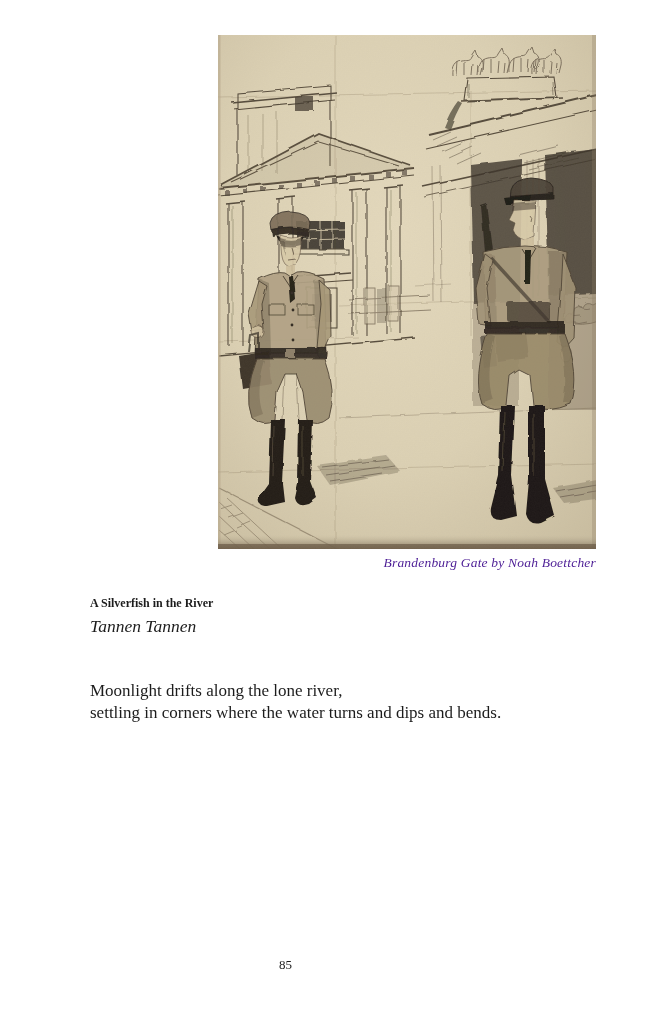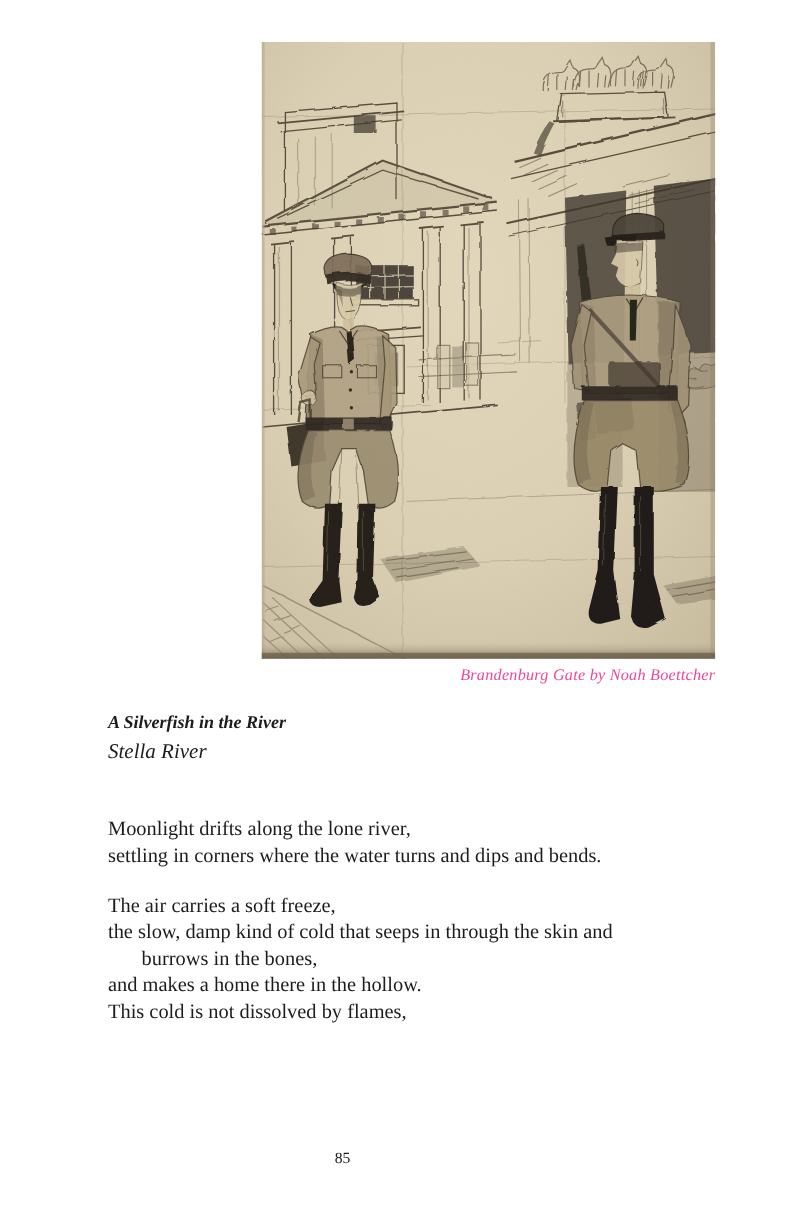--- a/index.html
+++ b/index.html
@@ -5,24 +5,24 @@
   html,body{margin:0;padding:0;}
   body{
     width:663px;height:1024px;position:relative;overflow:hidden;
     background:#ffffff;color:#1c1c1c;
     font-family:"Liberation Serif", serif;
   }
   .figure-wrap{position:absolute;left:218px;top:35px;width:378px;}
   .figure-wrap svg{display:block;}
   .caption{
     margin-top:5px;width:378px;text-align:right;
-    font-style:italic;font-size:13.5px;line-height:18px;letter-spacing:0.2px;color:#ec4899;
+    font-style:italic;font-size:13.5px;line-height:18px;letter-spacing:0.2px;color:#4c1d95;
   }
   .text-block{position:absolute;left:90px;top:592px;width:555px;}
-  .title{font-weight:bold;font-size:15px;line-height:23px;font-style:italic;}
+  .title{font-weight:bold;font-size:12px;line-height:23px;}
   .author{font-style:italic;font-size:17.5px;line-height:23px;}
   .poem{margin-top:42px;font-size:17px;line-height:22px;}
   .stanza{margin-bottom:20px;}
   .stanza:last-child{margin-bottom:0;}
   .line{white-space:nowrap;}
   .line.indent{padding-left:28px;}
   .page-number{
     position:absolute;top:957px;left:0;width:571px;
     text-align:center;font-size:13px;line-height:16px;
   }
@@ -274,31 +274,24 @@
     <rect x="0" y="500" width="378" height="14" fill="url(#bottomShade)"></rect>
     <rect x="0" y="509" width="378" height="5" fill="#6e5e49" opacity="0.75"></rect>
     <rect x="0" y="0" width="378" height="514" filter="url(#grain)"></rect>
   </svg>
 
   <div class="caption">Brandenburg Gate by Noah Boettcher</div>
 </div>
 
 <div class="text-block">
   <div class="title">A Silverfish in the River</div>
-  <div class="author">Stella River</div>
+  <div class="author">Tannen Tannen</div>
   <div class="poem">
       <div class="stanza">
         <div class="line">Moonlight drifts along the lone river,</div>
         <div class="line">settling in corners where the water turns and dips and bends.</div>
       </div>
       <div class="stanza">
       </div>
-      <div class="stanza">
-        <div class="line">The air carries a soft freeze,</div>
-        <div class="line">the slow, damp kind of cold that seeps in through the skin and</div>
-        <div class="line indent">burrows in the bones,</div>
-        <div class="line">and makes a home there in the hollow.</div>
-        <div class="line">This cold is not dissolved by flames,</div>
-      </div>
     </div>
 </div>
 
 <div class="page-number">85</div>
 
 </body></html>

